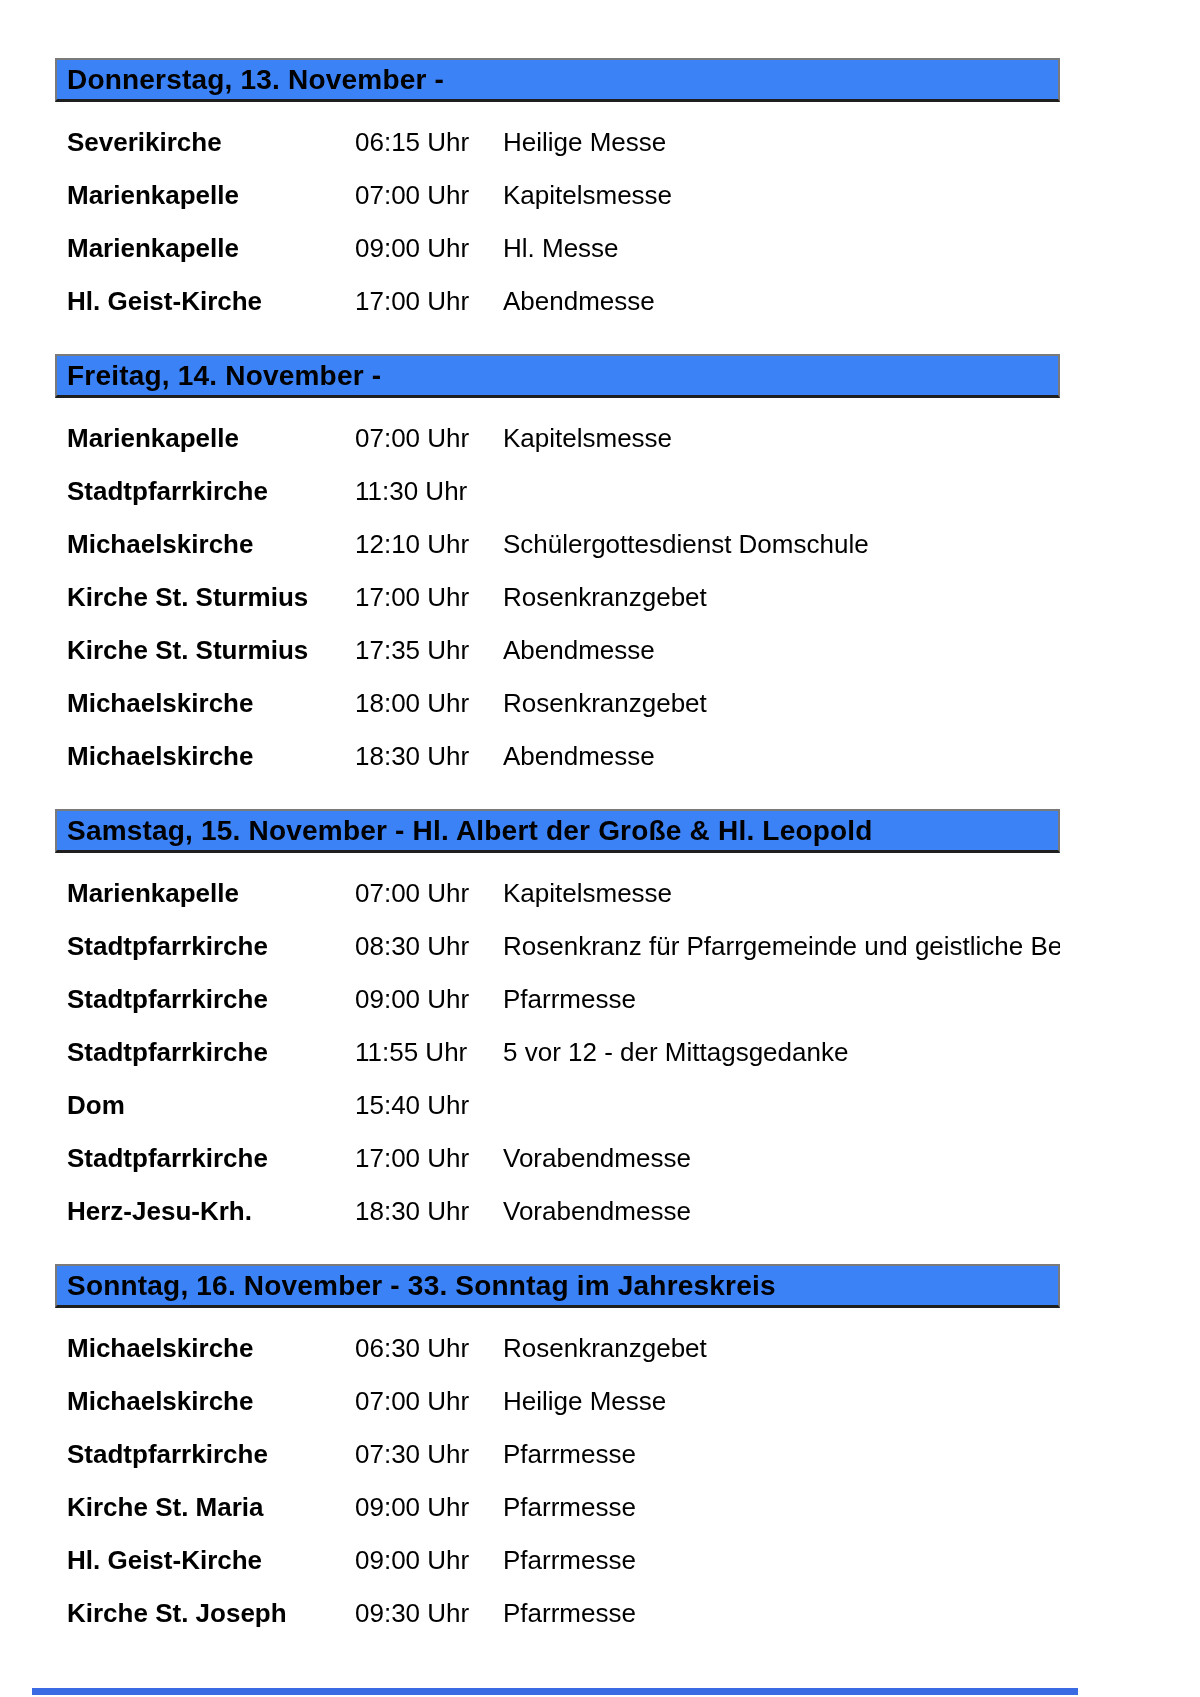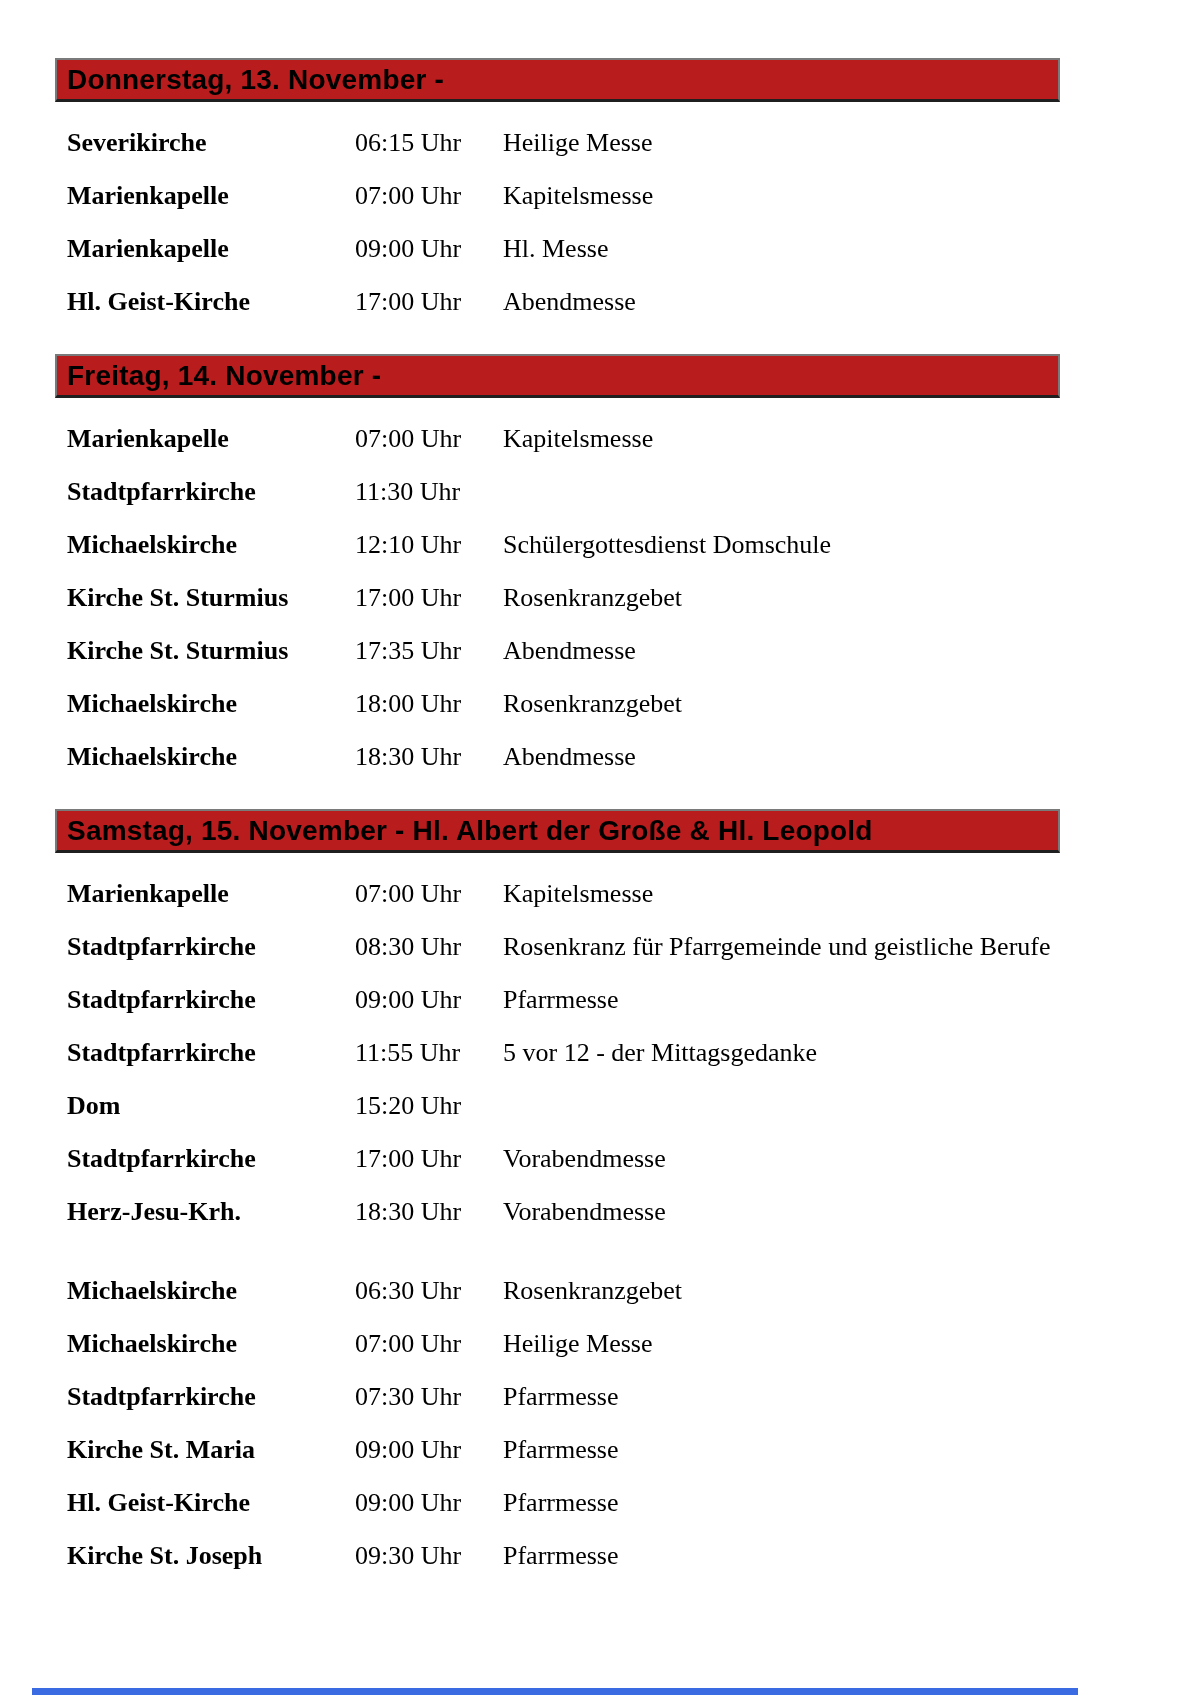--- a/index.html
+++ b/index.html
@@ -15,35 +15,35 @@
   .content {
     position: absolute;
     left: 55px;
     top: 58px;
     width: 1005px;
   }
   .section { margin-bottom: 26px; }
   .section-header {
     box-sizing: border-box;
     height: 44px;
-    background: #b91c1c;
+    background: #3b82f6;
     border: 2px solid #7a7a7a;
     border-bottom: 3px solid #1f1f1f;
     display: flex;
     align-items: center;
     padding-left: 10px;
     margin-bottom: 14px;
   }
   .section-title {
     font-size: 28px;
     font-weight: bold;
     letter-spacing: 0.2px;
     white-space: nowrap;
   }
-  .rows { width: 100%; font-family: Liberation Serif, serif; }
+  .rows { width: 100%; }
   .row {
     display: grid;
     grid-template-columns: 288px 148px 1fr;
     align-items: center;
     height: 53px;
     padding-left: 12px;
   }
   .cell {
     font-size: 26px;
     white-space: nowrap;
@@ -166,38 +166,41 @@
   </div>
 
   <div class="row">
     <span class="cell loc">Stadtpfarrkirche</span>
     <span class="cell time">11:55 Uhr</span>
     <span class="cell desc">5 vor 12 - der Mittagsgedanke</span>
   </div>
 
   <div class="row">
     <span class="cell loc">Dom</span>
-    <span class="cell time">15:20 Uhr</span>
+    <span class="cell time">15:40 Uhr</span>
   </div>
 
   <div class="row">
     <span class="cell loc">Stadtpfarrkirche</span>
     <span class="cell time">17:00 Uhr</span>
     <span class="cell desc">Vorabendmesse</span>
   </div>
 
   <div class="row">
     <span class="cell loc">Herz-Jesu-Krh.</span>
     <span class="cell time">18:30 Uhr</span>
     <span class="cell desc">Vorabendmesse</span>
   </div>
 </div>
   </section>
 
   <section class="section">
+    <div class="section-header" style="border-color: rgb(122, 122, 122) rgb(122, 122, 122) rgb(31, 31, 31);">
+      <span class="section-title">Sonntag, 16. November - 33. Sonntag im Jahreskreis</span>
+    </div>
     <div class="rows">
   <div class="row">
     <span class="cell loc">Michaelskirche</span>
     <span class="cell time">06:30 Uhr</span>
     <span class="cell desc">Rosenkranzgebet</span>
   </div>
 
   <div class="row">
     <span class="cell loc">Michaelskirche</span>
     <span class="cell time">07:00 Uhr</span>

